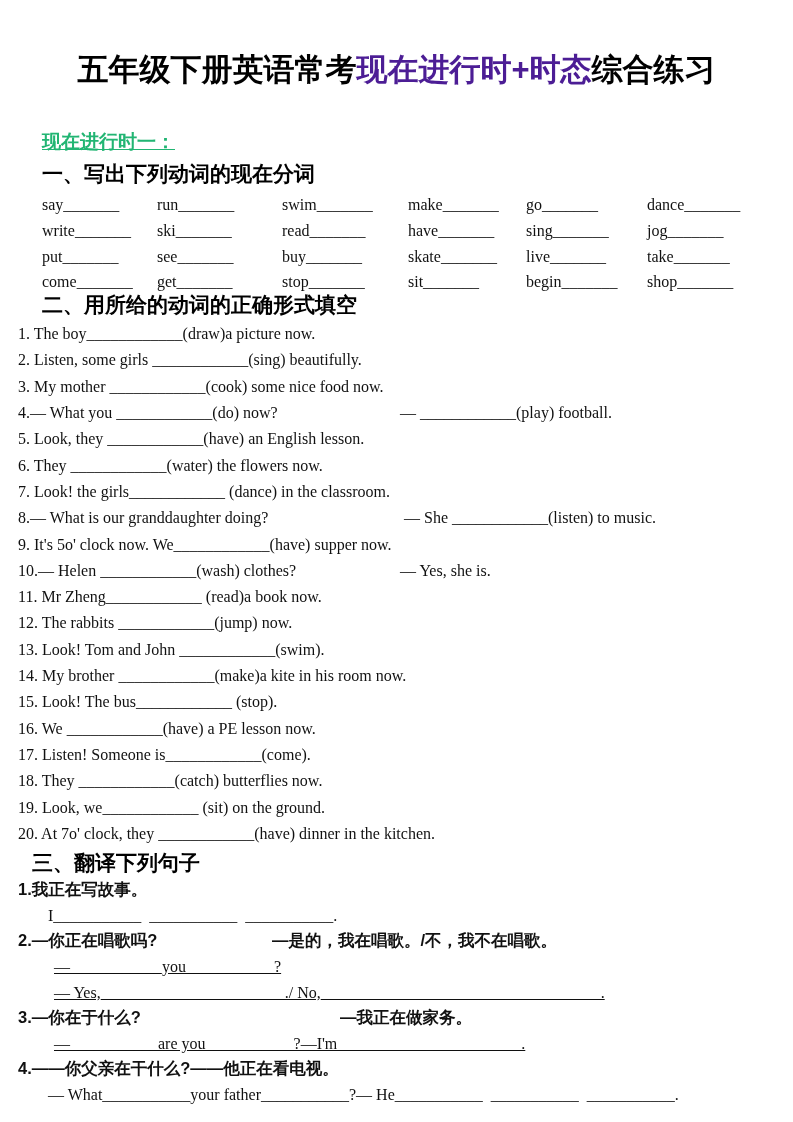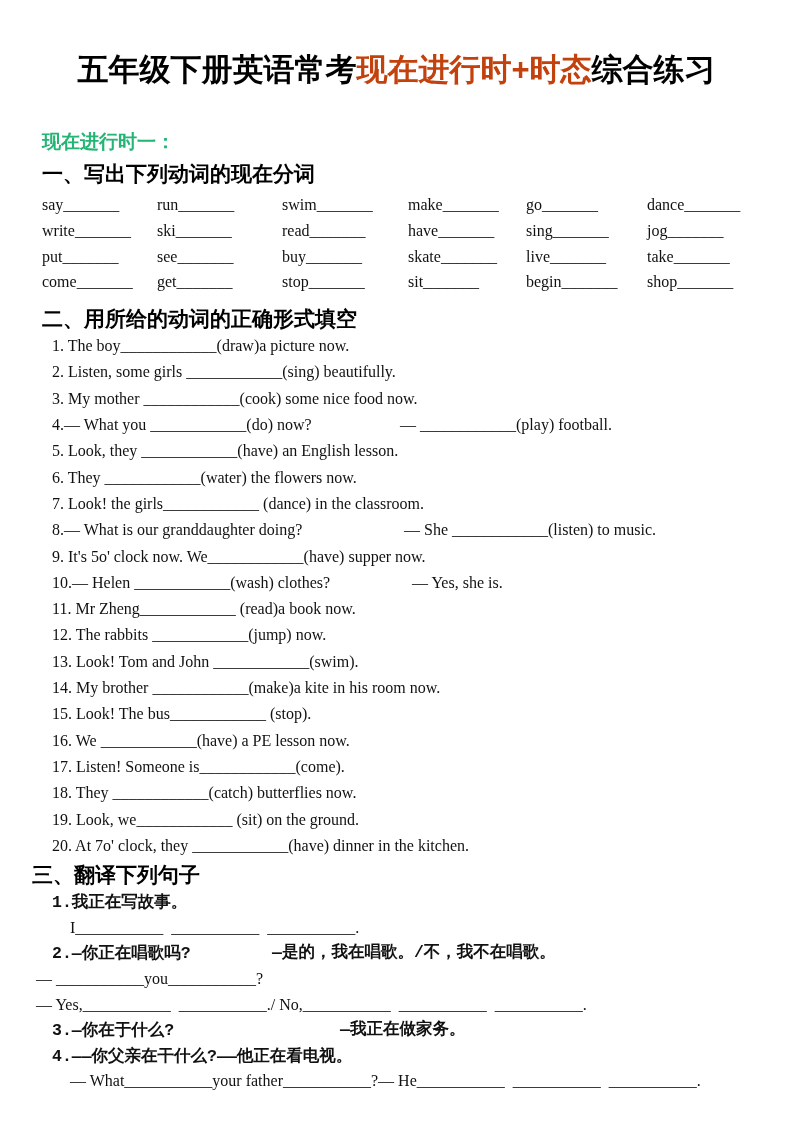--- a/index.html
+++ b/index.html
@@ -4,49 +4,49 @@
 <style>
   html,body{margin:0;padding:0;background:#ffffff;}
   body{width:793px;height:1122px;font-family:"Liberation Serif",serif;color:#111;}
   .page{position:relative;width:793px;height:1122px;overflow:hidden;background:#fff;}
 
   .title{padding-top:50px;text-align:center;font-family:"Liberation Sans",sans-serif;
          font-weight:bold;font-size:31px;line-height:40px;color:#000;white-space:pre;}
   .title .red{color:#e2231a;}
 
   .subtitle{margin:40px 0 0 42px;font-family:"Liberation Sans",sans-serif;font-weight:bold;
-            font-size:19px;line-height:24px;color:#22b573;white-space:pre;}
+            font-size:19px;line-height:24px;color:#22b573;white-space:pre;text-decoration:underline;}
 
   .sec-heading{margin:8px 0 0 42px;font-family:"Liberation Sans",sans-serif;font-weight:bold;
                font-size:21px;line-height:24px;color:#000;white-space:pre;}
-  .sec-heading.h2{margin-top:12px;}
+  .sec-heading.h2{margin-top:0;font-family:Liberation Mono, monospace;}
   .sec-heading.h3{margin-top:4px;margin-left:32px;}
 
   .verb-grid{margin:6px 0 0 42px;display:grid;
              grid-template-columns:115px 125px 126px 118px 121px auto;
              font-size:16px;line-height:25.8px;white-space:pre;}
 
   .list{margin-top:2px;}
-  .row{position:relative;padding-left:52px;height:26.3px;line-height:26.3px;
+  .row{position:relative;padding-left:18px;height:26.3px;line-height:26.3px;
        font-size:16px;white-space:pre;}
   .row .right{position:absolute;top:0;white-space:pre;}
-  .rp400{left:400px}.rp404{left:404px}.rp412{left:412px}
+  .rp400{left:400px}.rp404{left:404px}.rp412{left:400px}
   .rp272{left:272px}.rp340{left:340px}
 
   .sec3 .row{height:25.6px;line-height:25.6px;}
-  .zh{font-family:Liberation Mono, monospace;font-weight:bold;font-size:16.5px;}
-  .ind58{padding-left:36px;}
-  .ind70{padding-left:70px;}
+  .zh{font-family:Liberation Sans, sans-serif;font-weight:bold;font-size:16.5px;}
+  .ind58{padding-left:54px;text-decoration:underline;}
+  .ind70{padding-left:48px;}
 </style>
 </head>
 <body>
 
 <div class="page">
 
-  <div class="title"><span>五年级下册英语常考</span><span class="red" style="color: #c2410c; margin-top: 32px;">现在进行时+时态</span><span>综合练习</span></div>
+  <div class="title"><span>五年级下册英语常考</span><span class="red" style="color: #4c1d95; margin-top: 32px;">现在进行时+时态</span><span>综合练习</span></div>
 
   <div class="subtitle" style="color: rgb(34, 181, 115);">现在进行时一：</div>
 
   <div class="sec-heading h1">一、写出下列动词的现在分词</div>
 
   <div class="verb-grid">
     <span>say_______</span>
     <span>run_______</span>
     <span>swim_______</span>
     <span>make_______</span>
@@ -99,17 +99,18 @@
 
   <div class="sec-heading h3">三、翻译下列句子</div>
 
   <div class="list sec3">
     <div class="row"><span class="zh">1.我正在写故事。</span></div>
     <div class="row ind70"><span>I___________  ___________  ___________.</span></div>
     <div class="row"><span class="zh">2.—你正在唱歌吗?</span><span class="right rp272 zh">—是的，我在唱歌。/不，我不在唱歌。</span></div>
     <div class="row ind58"><span>— ___________you___________?</span></div>
     <div class="row ind58"><span>— Yes,___________  ___________./ No,___________  ___________  ___________.</span></div>
     <div class="row"><span class="zh">3.—你在于什么?</span><span class="right rp340 zh">—我正在做家务。</span></div>
+    <div class="row ind58"><span>—___________are you___________?—I'm___________  ___________.</span></div>
     <div class="row"><span class="zh">4.——你父亲在干什么?——他正在看电视。</span></div>
     <div class="row ind70"><span>— What___________your father___________?— He___________  ___________  ___________.</span></div>
   </div>
 
 </div>
 
 </body></html>

